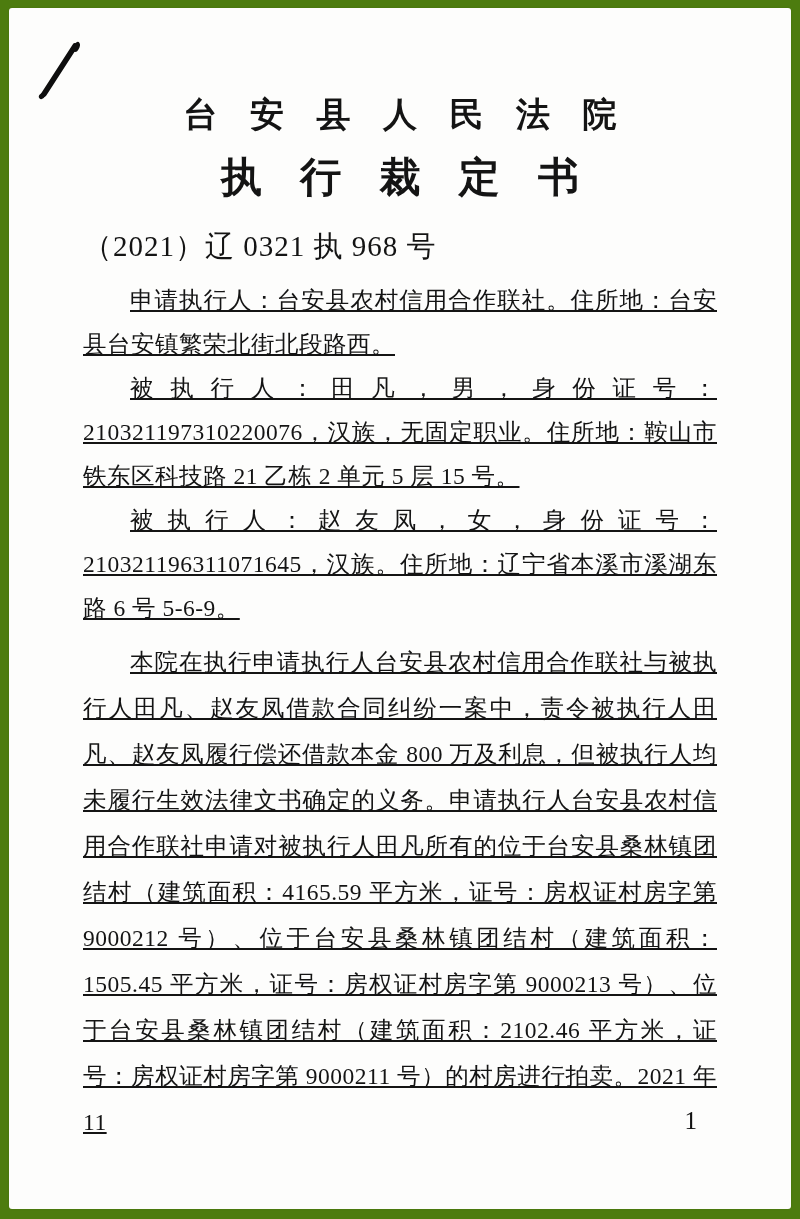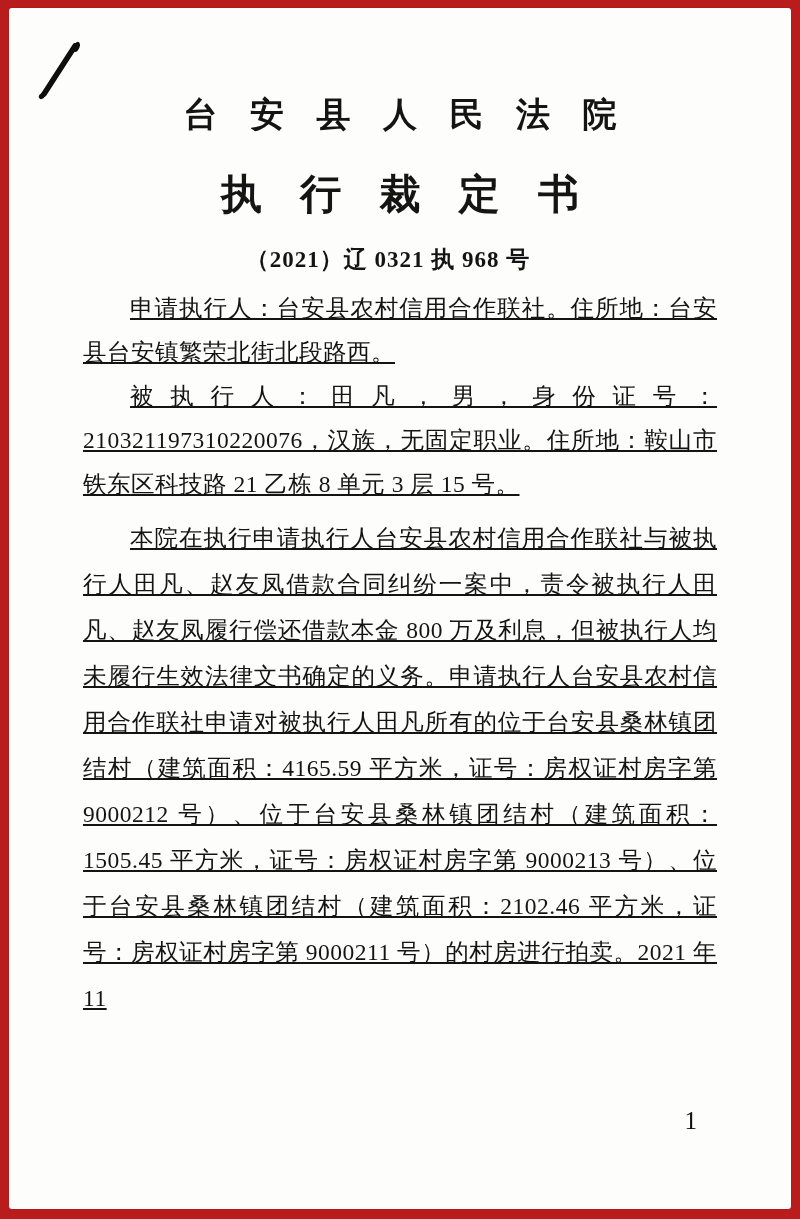--- a/index.html
+++ b/index.html
@@ -7,21 +7,21 @@
     width: 800px;
     height: 1219px;
     background: #e9e9e9;
     font-family: "Liberation Serif", "DejaVu Serif", serif;
     overflow: hidden;
   }
   .scan-frame {
     position: relative;
     width: 800px;
     height: 1219px;
-    background: #b91c1c;
+    background: #4d7c0f;
   }
   .sheet {
     position: absolute;
     left: 9px;
     top: 8px;
     width: 782px;
     height: 1201px;
     background: #fdfdfc;
     border-radius: 3px;
     box-shadow: 0 0 2px rgba(0,0,0,0.12);
@@ -44,29 +44,29 @@
     letter-spacing: 12px;
     text-indent: 12px;
     white-space: nowrap;
   }
   .doc-type {
     text-align: center;
     font-size: 41px;
     font-weight: bold;
     letter-spacing: 14px;
     text-indent: 14px;
-    margin-top: 29px;
+    margin-top: 12px;
     white-space: nowrap;
   }
   .case-number {
-    text-align: center;
+    text-align: left;
     padding-right: 24px;
     margin-top: 22px;
-    font-size: 23px;
-    font-weight: 700;
+    font-size: 29px;
+    font-weight: 400;
     letter-spacing: 1px;
   }
   .body-text {
     margin-top: 11px;
     text-decoration: underline;
   }
   .body-text p {
     font-size: 23.5px;
     line-height: 44px;
     text-align: justify;
@@ -99,20 +99,21 @@
       <ellipse cx="11" cy="64" rx="3.4" ry="2.6" transform="rotate(-40 11 64)" fill="#0e0e0e"></ellipse>
     </svg>
 
     <div class="content">
       <h1 class="court-name">台 安 县 人 民 法 院</h1>
       <h2 class="doc-type">执 行 裁 定 书</h2>
       <div class="case-number">（2021）辽 0321 执 968 号</div>
 
       <div class="body-text">
         <p>申请执行人：台安县农村信用合作联社。住所地：台安县台安镇繁荣北街北段路西。</p>
-        <p>被执行人：田凡，男，身份证号：210321197310220076，汉族，无固定职业。住所地：鞍山市铁东区科技路 21 乙栋 8 单元 3 层 15 号。</p>
+        <p>被执行人：田凡，男，身份证号：210321197310220076，汉族，无固定职业。住所地：鞍山市铁东区科技路 21 乙栋 2 单元 5 层 15 号。</p>
+        <p>被执行人：赵友凤，女，身份证号：210321196311071645，汉族。住所地：辽宁省本溪市溪湖东路 6 号 5-6-9。</p>
         <p class="para-final">本院在执行申请执行人台安县农村信用合作联社与被执行人田凡、赵友凤借款合同纠纷一案中，责令被执行人田凡、赵友凤履行偿还借款本金 800 万及利息，但被执行人均未履行生效法律文书确定的义务。申请执行人台安县农村信用合作联社申请对被执行人田凡所有的位于台安县桑林镇团结村（建筑面积：4165.59 平方米，证号：房权证村房字第 9000212 号）、位于台安县桑林镇团结村（建筑面积：1505.45 平方米，证号：房权证村房字第 9000213 号）、位于台安县桑林镇团结村（建筑面积：2102.46 平方米，证号：房权证村房字第 9000211 号）的村房进行拍卖。2021 年 11</p>
       </div>
     </div>
 
     <div class="page-number">1</div>
   </div>
 </div>
 
 </body></html>

